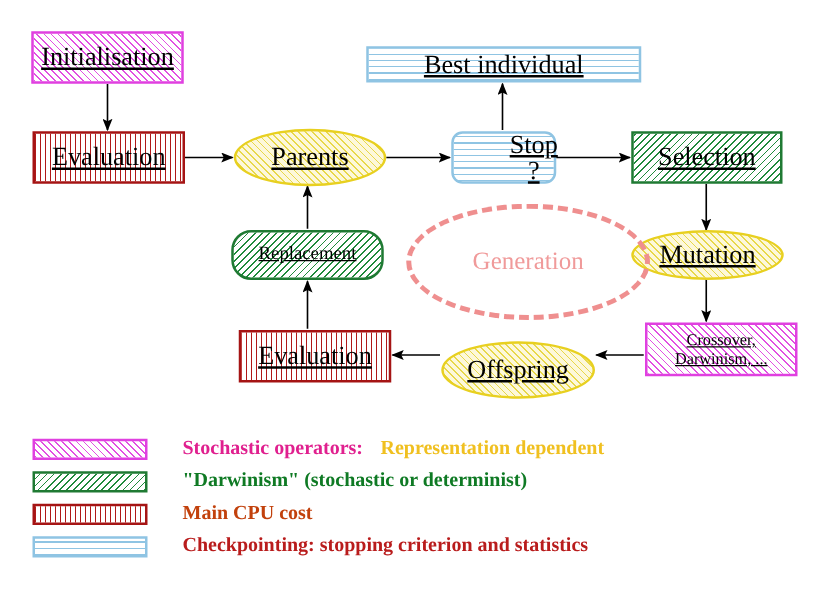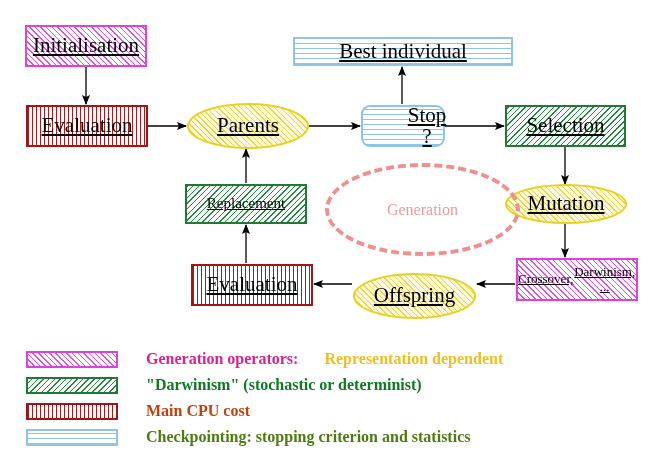--- a/index.html
+++ b/index.html
@@ -50,21 +50,21 @@
 
   .label{position:relative;z-index:3;font-size:21px;text-decoration:underline;}
   .label-sm{font-size:13px;line-height:1.12;}
   .label-md{font-size:15px;}
 
   
   .gen-ellipse{
     position:absolute;border:4px dashed #ef8f8f;border-radius:50%;
     background:transparent;display:flex;align-items:center;justify-content:center;
   }
-  .gen-label{color:#f09a9a;font-size:16px;}
+  .gen-label{color:#f09a9a;font-size:20px;}
 
   
   .legend{position:absolute;left:0;top:336px;width:662px;}
   .legend-row{position:absolute;height:22px;display:flex;align-items:center;}
   .swatch{width:92px;height:17px;box-sizing:border-box;flex:0 0 auto;}
   .sw-magenta{
     background-color:#ffffff;
     background-image:repeating-linear-gradient(45deg,
         #e24fe2 0px,#e24fe2 1px,rgba(255,255,255,0) 1px,rgba(255,255,255,0) 4px);
     border:2px solid #e040e0;}
@@ -81,22 +81,22 @@
   .sw-blue{
     background-color:#ffffff;
     background-image:repeating-linear-gradient(0deg,
         #8fc4e3 0px,#8fc4e3 1px,rgba(255,255,255,0) 1px,rgba(255,255,255,0) 5px);
     border:2px solid #8fc4e3;}
   .legend-text{margin-left:28px;font-size:16px;white-space:nowrap;font-weight:bold;}
   .lt-magenta{color:#e0208f;}
   .lt-gold{color:#f0c020;}
   .lt-green{color:#0f7a24;}
   .lt-red{color:#c2410c;}
-  .lt-blue{color:#4d7c0f;}
-  .legend-text.sub{margin-left:26px;}
+  .lt-blue{color:#b91c1c;}
+  .legend-text.sub{margin-left:14px;}
   .legend-inline{display:flex;align-items:baseline;}
 </style>
 </head>
 <body>
 
 <svg id="canvas" width="662" height="471" viewBox="0 0 662 471" xmlns="http://www.w3.org/2000/svg">
   <defs>
     <marker id="ah" markerWidth="10" markerHeight="8" refX="9" refY="4" orient="auto" markerUnits="userSpaceOnUse">
       <path d="M0,0 L10,4 L0,8 L2,4 Z" fill="#000000"></path>
     </marker>
@@ -137,47 +137,47 @@
 </div>
 
 <div class="node fill-green" style="left:505px;top:105px;width:121px;height:42px;">
   <span class="label">Selection</span>
 </div>
 
 <div class="node fill-yellow-ellipse" style="left:505px;top:184px;width:122px;height:40px;">
   <span class="label">Mutation</span>
 </div>
 
-<div class="node fill-magenta" style="left:516px;top:258px;width:122px;height:43px;flex-direction:row;">
+<div class="node fill-magenta" style="left:516px;top:258px;width:122px;height:43px;flex-direction:column;">
   <span class="label label-sm">Crossover,</span>
   <span class="label label-sm">Darwinism, ...</span>
 </div>
 
 <div class="node fill-yellow-ellipse" style="left:353px;top:273px;width:123px;height:46px;">
   <span class="label">Offspring</span>
 </div>
 
 <div class="node fill-red" style="left:191px;top:264px;width:122px;height:42px;">
   <span class="label">Evaluation</span>
 </div>
 
-<div class="node fill-green" style="left:185px;top:184px;width:122px;height:40px;">
+<div class="node fill-green" style="left:185px;top:184px;width:122px;height:40px;border-radius:16px;">
   <span class="label label-md">Replacement</span>
 </div>
 
 <div class="gen-ellipse" style="left:325px;top:163px;width:187px;height:85px;">
   <span class="gen-label">Generation</span>
 </div>
 
 <div class="legend">
 
   <div class="legend-row" style="left:26px;top:12px;">
     <span class="swatch sw-magenta"></span>
     <span class="legend-inline">
-      <span class="legend-text lt-magenta">Generation operators:</span>
+      <span class="legend-text lt-magenta">Stochastic operators:</span>
       <span class="legend-text sub lt-gold">Representation dependent</span>
     </span>
   </div>
 
   <div class="legend-row" style="left:26px;top:38px;">
     <span class="swatch sw-green"></span>
     <span class="legend-text lt-green">"Darwinism" (stochastic or determinist)</span>
   </div>
 
   <div class="legend-row" style="left:26px;top:64px;">

